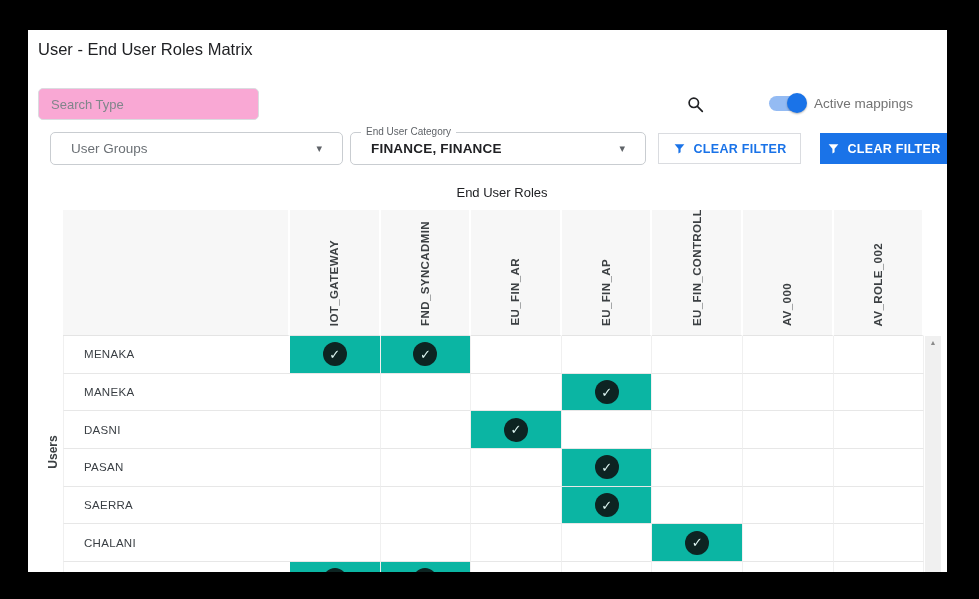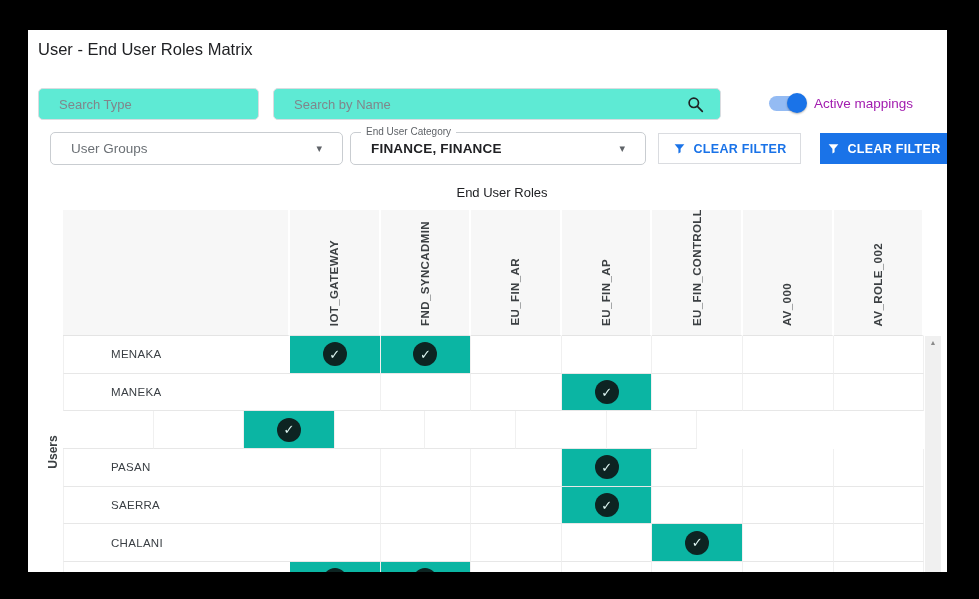--- a/index.html
+++ b/index.html
@@ -2,32 +2,32 @@
 <html><head>
 <meta charset="utf-8">
 <style>
   html,body{margin:0;padding:0;background:#000;width:979px;height:599px;overflow:hidden;
     font-family:"Liberation Sans","DejaVu Sans",sans-serif;}
   .panel{position:absolute;left:28px;top:30px;width:919px;height:542px;background:#fff;}
 
   .page-title{position:absolute;left:10px;top:10px;font-size:16.5px;font-weight:400;color:#202124;}
 
   .text-input{position:absolute;height:32px;border:1px solid #dadce0;border-radius:5px;
-    background:#5eead4;box-sizing:border-box;padding:0 34px 0 20px;font-size:13px;color:#202124;
+    background:#f9a8d4;box-sizing:border-box;padding:0 34px 0 12px;font-size:13px;color:#202124;
     font-family:"Liberation Sans","DejaVu Sans",sans-serif;outline:none;}
   .text-input::placeholder{color:#80868b;}
   #search-type{left:10px;top:58px;width:221px;padding-right:10px;}
   #search-name{left:245px;top:58px;width:448px;}
   .search-ico{position:absolute;left:659px;top:66px;width:17px;height:17px;color:#202124;}
 
   .toggle{position:absolute;left:741px;top:66px;width:35px;height:15px;border-radius:8px;
     background:#94bbf3;cursor:pointer;}
   .toggle .knob{position:absolute;right:-3px;top:-3px;width:20px;height:20px;border-radius:50%;
     background:#1a73e8;box-shadow:0 1px 2px rgba(0,0,0,.3);}
-  .toggle-label{position:absolute;left:786px;top:66px;font-size:13.5px;color:#a21caf;}
+  .toggle-label{position:absolute;left:786px;top:66px;font-size:13.5px;color:#737373;}
 
   .select{position:absolute;height:33px;border:1px solid #c9cdd1;border-radius:5px;background:#fff;
     box-sizing:border-box;display:flex;align-items:center;padding:0 20px;cursor:pointer;}
   #user-groups{left:22px;top:102px;width:293px;color:#6b7075;font-size:13.5px;}
   #category{left:322px;top:102px;width:296px;}
   #category .val{font-size:13.5px;font-weight:700;color:#202124;letter-spacing:.2px;}
   .float-label{position:absolute;left:10px;top:-7px;background:#fff;padding:0 5px;
     font-size:10px;color:#5f6368;}
   .caret{margin-left:auto;color:#5f6368;font-size:11px;line-height:1;}
 
@@ -44,21 +44,21 @@
   .matrix{position:absolute;left:35px;top:180px;width:862px;height:362px;overflow:hidden;}
   .mrow{display:flex;}
   .corner, .col-head{background:#f7f7f7;border-right:2px solid #fff;box-sizing:border-box;
     border-bottom:1px solid #e4e4e4;}
   .corner{width:227px;height:126px;flex:0 0 227px;}
   .col-head{width:90.6px;flex:0 0 90.6px;height:126px;display:flex;align-items:flex-end;
     justify-content:center;padding-bottom:9px;}
   .vtext{writing-mode:vertical-rl;transform:rotate(180deg);font-size:11.5px;font-weight:700;
     color:#3c4043;letter-spacing:.4px;white-space:nowrap;}
   .row-label{width:227px;flex:0 0 227px;box-sizing:border-box;display:flex;align-items:center;
-    padding-left:47px;font-size:11.5px;color:#3a3f44;letter-spacing:.3px;background:#fff;
+    padding-left:20px;font-size:11.5px;color:#3a3f44;letter-spacing:.3px;background:#fff;
     border-bottom:1px solid #e7e7e7;border-left:1px solid #f0f0f0;}
   .cell{width:90.6px;flex:0 0 90.6px;height:37.7px;box-sizing:border-box;
     border-right:1px solid #f0f0f0;border-bottom:1px solid #e7e7e7;display:flex;
     align-items:center;justify-content:center;background:#fff;cursor:pointer;}
   .cell.checked{background:#0bb5a3;}
   .check-circle{width:24px;height:24px;border-radius:50%;background:#0d2422;display:flex;
     align-items:center;justify-content:center;color:#dff7f3;font-size:13px;font-weight:700;}
 
   .users-label{position:absolute;left:2px;top:415px;width:46px;text-align:center;
     font-size:12px;font-weight:700;color:#3c4043;transform:rotate(-90deg);}
@@ -68,21 +68,20 @@
     font-size:7px;cursor:pointer;}
 </style>
 </head>
 <body>
 
 <div class="panel">
 
   <div class="page-title">User - End User Roles Matrix</div>
 
   <input class="text-input" id="search-type" placeholder="Search Type" style="">
-  <input class="text-input" id="search-name" placeholder="Search by Name" style="">
   <svg class="search-ico" viewBox="0 0 20 20">
     <circle cx="8" cy="8" r="5.5" fill="none" stroke="currentColor" stroke-width="2"></circle>
     <line x1="12.5" y1="12.5" x2="18" y2="18" stroke="currentColor" stroke-width="2" stroke-linecap="round"></line>
   </svg>
 
   <div class="toggle">
     <div class="knob"></div>
   </div>
   <div class="toggle-label">Active mappings</div>
 
@@ -159,20 +158,21 @@
           <div class="cell"></div>
           <div class="cell"></div>
           <div class="cell checked">
             <div class="check-circle">✓</div>
           </div>
           <div class="cell"></div>
           <div class="cell"></div>
           <div class="cell"></div>
         </div>
         <div class="mrow">
+          <div class="row-label">DASNI</div>
           <div class="cell"></div>
           <div class="cell"></div>
           <div class="cell checked">
             <div class="check-circle">✓</div>
           </div>
           <div class="cell"></div>
           <div class="cell"></div>
           <div class="cell"></div>
           <div class="cell"></div>
         </div>

